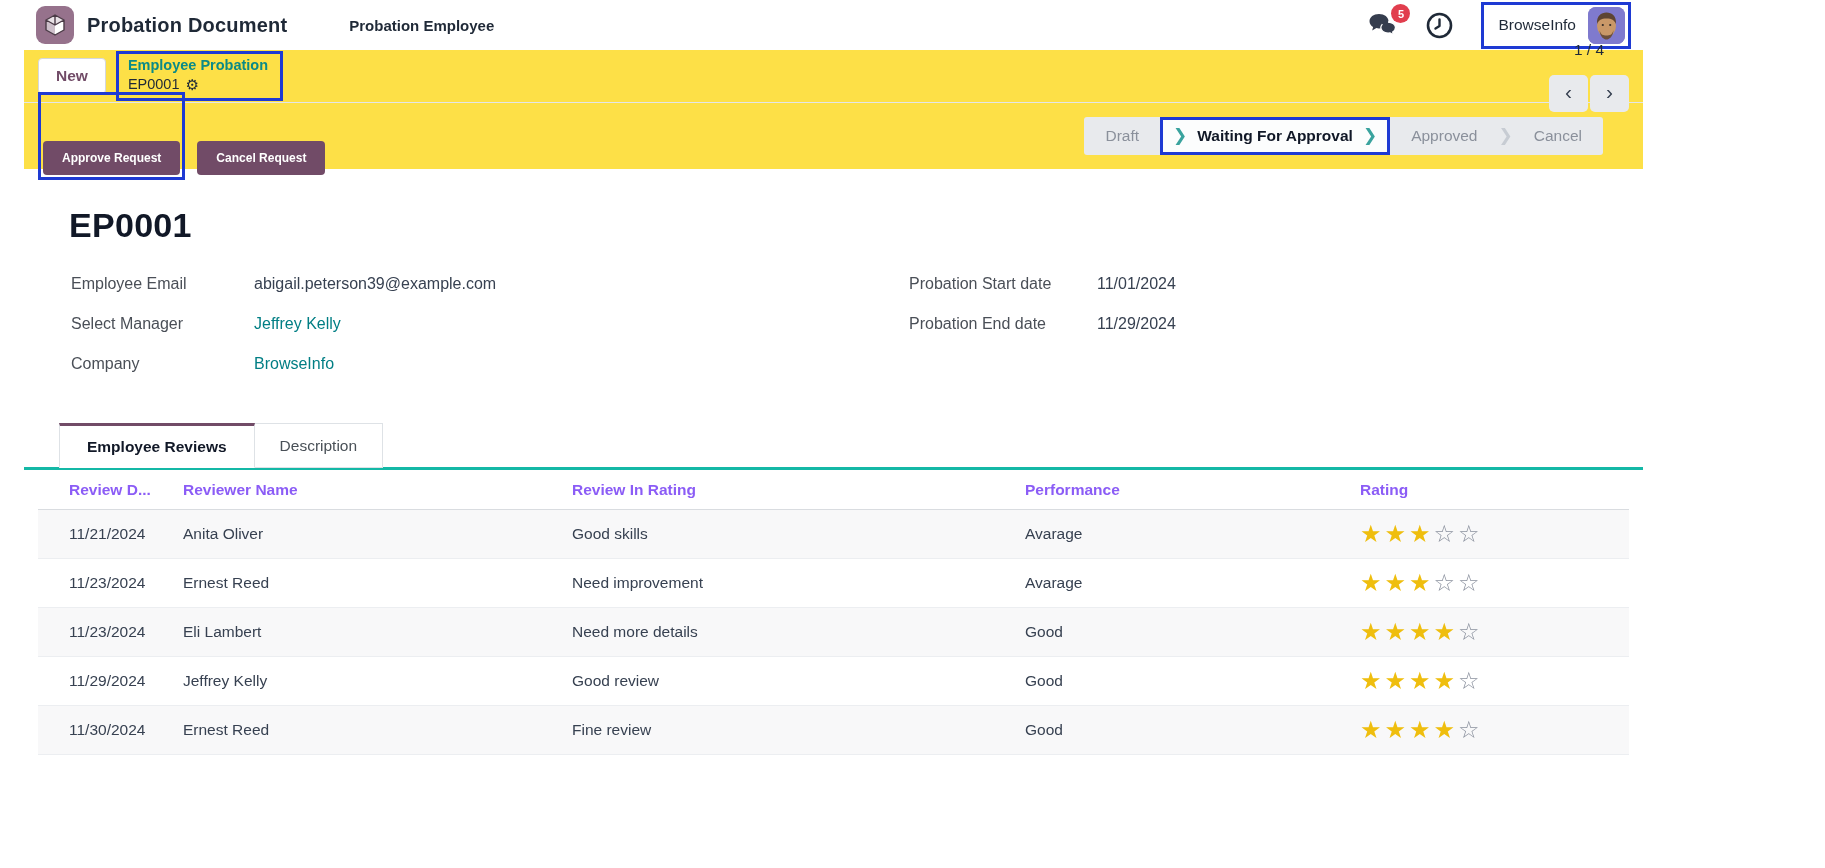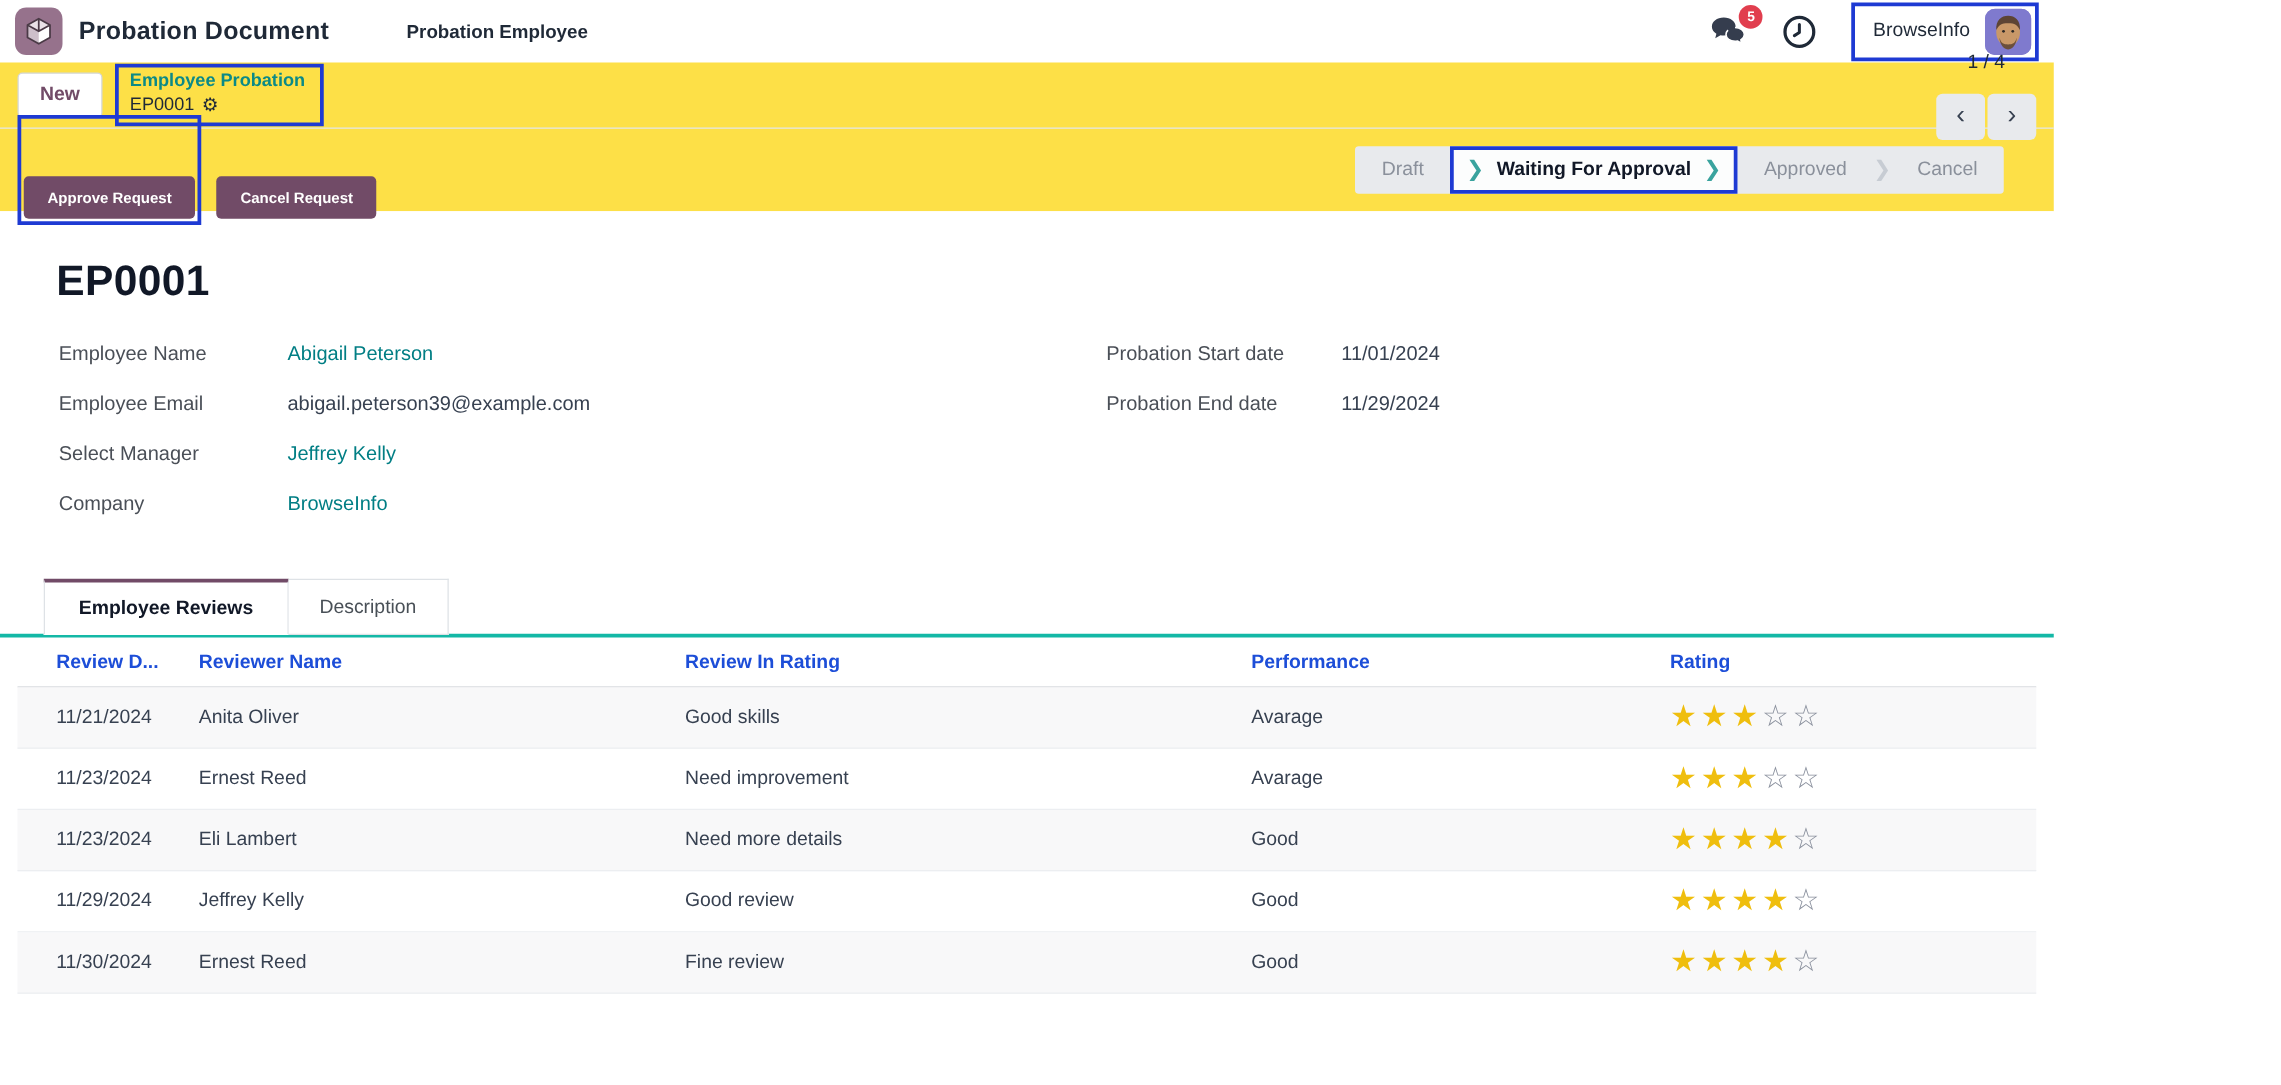--- a/index.html
+++ b/index.html
@@ -1,21 +1,21 @@
 <!DOCTYPE html>
 <html><head>
 <meta charset="utf-8">
 <style>
   * { box-sizing: border-box; margin: 0; padding: 0; }
   html,body { width:1825px; height:868px; overflow:hidden; }
   body {
     font-family: "Liberation Sans", sans-serif;
     background:#ffffff; color:#374151;
   }
-  .page { width:1643px; height:868px; position:relative; }
+  .page { width:1643px; height:868px; position:relative;padding-left:24px; }
 
   
   .navbar {
     height:50px; background:#ffffff;
     display:flex; align-items:center; padding:0 12px;
   }
   .app-logo {
     width:38px; height:38px; border-radius:9px;
     background:#96728c; display:flex; align-items:center; justify-content:center;
     flex:0 0 auto;
@@ -116,21 +116,21 @@
   
   .review-table { width:100%; }
   .trow {
     display:grid;
     grid-template-columns:114px 389px 453px 335px 1fr;
     align-items:center;
     padding-left:31px; padding-right:14px;
     margin:0 14px; width:calc(100% - 28px);
   }
   .thead { height:40px; border-bottom:1px solid #d9dce0; }
-  .thead .tcell { font-weight:700; color:#1d4ed8; font-size:15.5px; }
+  .thead .tcell { font-weight:700; color:#8b5cf6; font-size:15.5px; }
   .tbody-row { height:49px; border-bottom:1px solid #eceef1; font-size:15.5px; color:#374151; cursor:pointer; }
   .tbody-row:nth-child(even) { background:#f8f8f9; }
   .stars { display:flex; gap:3px; font-size:24px; line-height:24px; }
   .star-filled { color:#efbe0e; }
   .star-empty { color:#8b919e; }
 
   svg { display:block; }
 </style>
 </head>
 <body>
@@ -227,24 +227,20 @@
       </div>
     </div>
   </div>
 
   <div class="sheet">
     <h1 class="record-title">EP0001</h1>
 
     <div class="fields-zone">
       <div class="fields-col-left">
         <div class="field-row">
-          <span class="field-label">Employee Name</span>
-          <span class="field-value field-link">Abigail Peterson</span>
-        </div>
-        <div class="field-row">
           <span class="field-label">Employee Email</span>
           <span class="field-value">abigail.peterson39@example.com</span>
         </div>
         <div class="field-row">
           <span class="field-label">Select Manager</span>
           <span class="field-value field-link">Jeffrey Kelly</span>
         </div>
         <div class="field-row">
           <span class="field-label">Company</span>
           <span class="field-value field-link">BrowseInfo</span>

